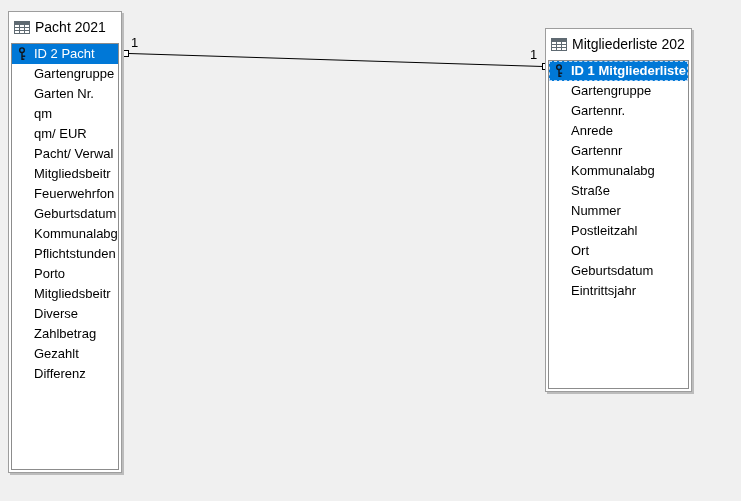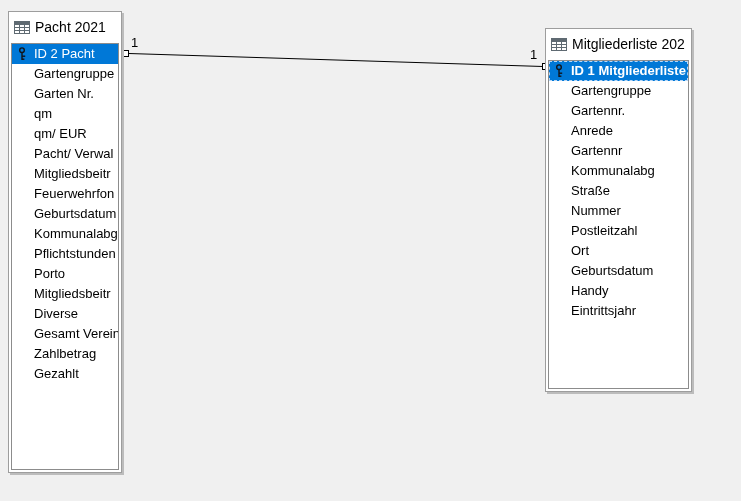--- a/index.html
+++ b/index.html
@@ -136,23 +136,23 @@
         <div class="field-row"><span>qm/ EUR</span></div>
         <div class="field-row"><span>Pacht/ Verwal</span></div>
         <div class="field-row"><span>Mitgliedsbeitr</span></div>
         <div class="field-row"><span>Feuerwehrfon</span></div>
         <div class="field-row"><span>Geburtsdatum</span></div>
         <div class="field-row"><span>Kommunalabg</span></div>
         <div class="field-row"><span>Pflichtstunden</span></div>
         <div class="field-row"><span>Porto</span></div>
         <div class="field-row"><span>Mitgliedsbeitr</span></div>
         <div class="field-row"><span>Diverse</span></div>
-        <div class="field-row"><span>Gesamt Verein</span></div>
         <div class="field-row"><span>Zahlbetrag</span></div>
         <div class="field-row"><span>Gezahlt</span></div>
+        <div class="field-row"><span>Differenz</span></div>
       </div>
   </div>
 
   <div class="table-box" style="left:545px; top:28px; width:147px; height:364px;">
     <div class="table-header">
       <span class="tbl-icon">
         <svg width="16" height="13" viewBox="0 0 16 13">
           <rect x="0.5" y="0.5" width="15" height="12" fill="#ffffff" stroke="#5f6a72"></rect>
           <rect x="0.5" y="0.5" width="15" height="3" fill="#5f6a72" stroke="#5f6a72"></rect>
           <line x1="5.5" y1="3.5" x2="5.5" y2="12.5" stroke="#5f6a72"></line>
@@ -175,18 +175,17 @@
         <div class="field-row"><span>Gartengruppe</span></div>
         <div class="field-row"><span>Gartennr.</span></div>
         <div class="field-row"><span>Anrede</span></div>
         <div class="field-row"><span>Gartennr</span></div>
         <div class="field-row"><span>Kommunalabg</span></div>
         <div class="field-row"><span>Straße</span></div>
         <div class="field-row"><span>Nummer</span></div>
         <div class="field-row"><span>Postleitzahl</span></div>
         <div class="field-row"><span>Ort</span></div>
         <div class="field-row"><span>Geburtsdatum</span></div>
-        <div class="field-row"><span>Handy</span></div>
         <div class="field-row"><span>Eintrittsjahr</span></div>
       </div>
   </div>
 
 </div>
 
 </body></html>

